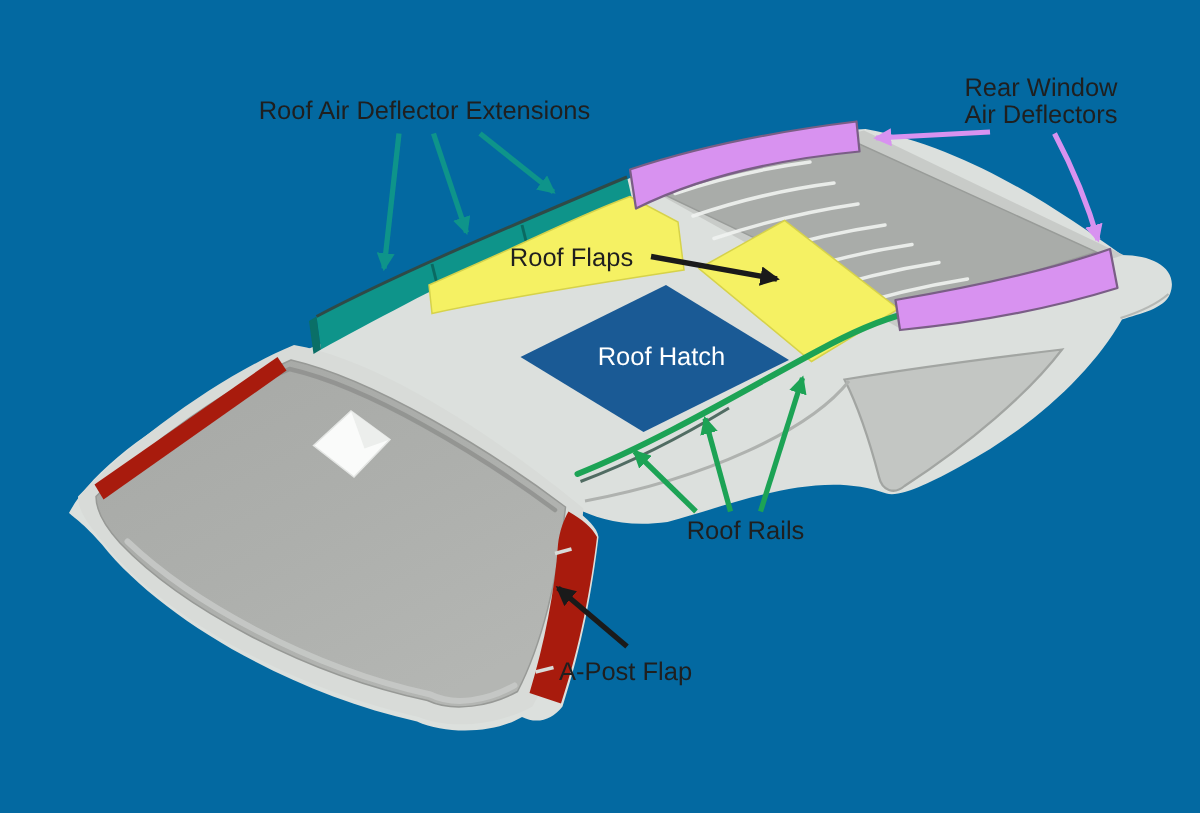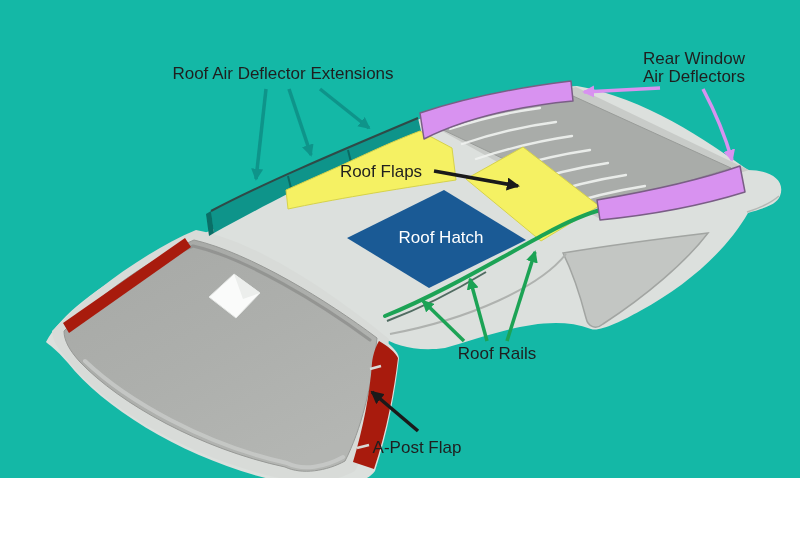--- a/index.html
+++ b/index.html
@@ -1,16 +1,16 @@
 <!DOCTYPE html>
 <html><head>
 <meta charset="utf-8">
 <style>
   html,body{margin:0;padding:0;background:#FFFFFF;}
-  .stage{width:800px;height:478px;position:relative;background:#14b8a6;overflow:hidden;}
+  .stage{width:800px;height:542px;position:relative;background:#0369a1;overflow:hidden;}
   .lbl{font-family:"Liberation Sans",sans-serif;font-size:17px;font-weight:500;fill:#1F1F1F;}
   .lbl-white{font-family:"Liberation Sans",sans-serif;font-size:17px;font-weight:500;fill:#FFFFFF;}
   svg{display:block;}
 </style>
 </head>
 <body>
 
 <div class="stage">
 <svg width="800" height="542" viewBox="0 0 800 542">
   <defs>

